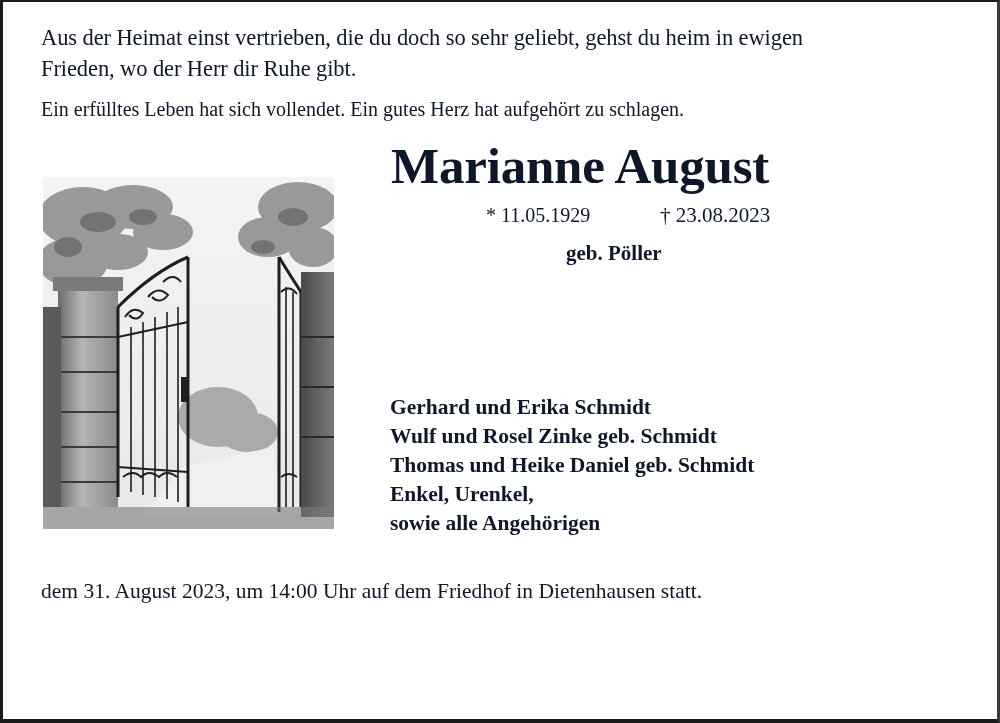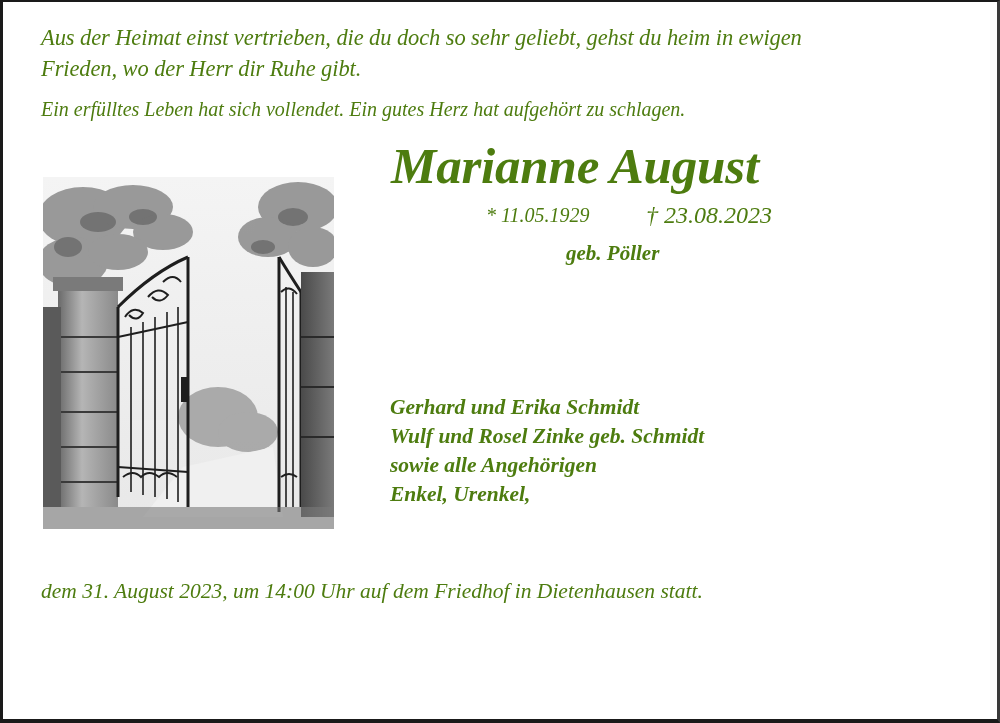--- a/index.html
+++ b/index.html
@@ -6,29 +6,29 @@
     body { width: 1000px; height: 723px; position: relative; overflow: hidden; }
     .frame {
       position: absolute; left: 0; top: 0; width: 1000px; height: 723px;
       box-sizing: border-box;
       border-top: 2px solid #1a1a1a;
       border-left: 3px solid #1a1a1a;
       border-right: 3px solid #3a3a3a;
       border-bottom: 4px solid #1a1a1a;
       background: #ffffff;
     }
-    .serif { font-family: "Liberation Serif", "DejaVu Serif", serif; color: #4d7c0f; font-style: italic; }
+    .serif { font-family: "Liberation Serif", "DejaVu Serif", serif; color: #0f172a; }
     .abs { position: absolute; margin: 0; white-space: nowrap; }
 
     .verse { left: 38px; top: 20px; font-size: 22.5px; line-height: 31px; letter-spacing: -0.1px; }
     .verse2 { left: 38px; top: 92px; font-size: 20px; line-height: 31px; }
 
     .name { left: 388px; top: 134px; font-size: 51px; font-weight: bold; letter-spacing: -0.2px; line-height: 60px; }
     .born { left: 483px; top: 200px; font-size: 20px; line-height: 26px; }
-    .died { left: 643px; top: 200px; font-size: 24px; line-height: 26px; }
+    .died { left: 657px; top: 200px; font-size: 21px; line-height: 26px; }
     .maiden { left: 563px; top: 237px; font-size: 21px; font-weight: bold; line-height: 28px; }
 
     .farewell { left: 387px; top: 284px; font-size: 21.5px; line-height: 29px; }
     .family { left: 387px; top: 391px; font-size: 21.5px; font-weight: bold; line-height: 29px; }
 
     .service { left: 38px; top: 575px; font-size: 21.5px; line-height: 29px; }
     .closing { left: 38px; top: 659px; font-size: 21.5px; line-height: 29px; }
 
     .illustration {
       position: absolute; left: 40px; top: 175px; width: 291px; height: 352px;
@@ -148,22 +148,23 @@
       </g>
 
       <rect x="0" y="330" width="291" height="22" fill="#7a7a7a" opacity="0.6"></rect>
     </svg>
   </div>
 
 
   <div class="abs serif family">
     <div>Gerhard und Erika Schmidt</div>
     <div>Wulf und Rosel Zinke geb. Schmidt</div>
+    <div>Thomas und Heike Daniel geb. Schmidt</div>
+    <div>Enkel, Urenkel,</div>
     <div>sowie alle Angehörigen</div>
-    <div>Enkel, Urenkel,</div>
   </div>
 
   <div class="abs serif service">
     <div>dem 31. August 2023, um 14:00 Uhr auf dem Friedhof in Dietenhausen statt.</div>
   </div>
 
 
 </div>
 
 </body></html>

